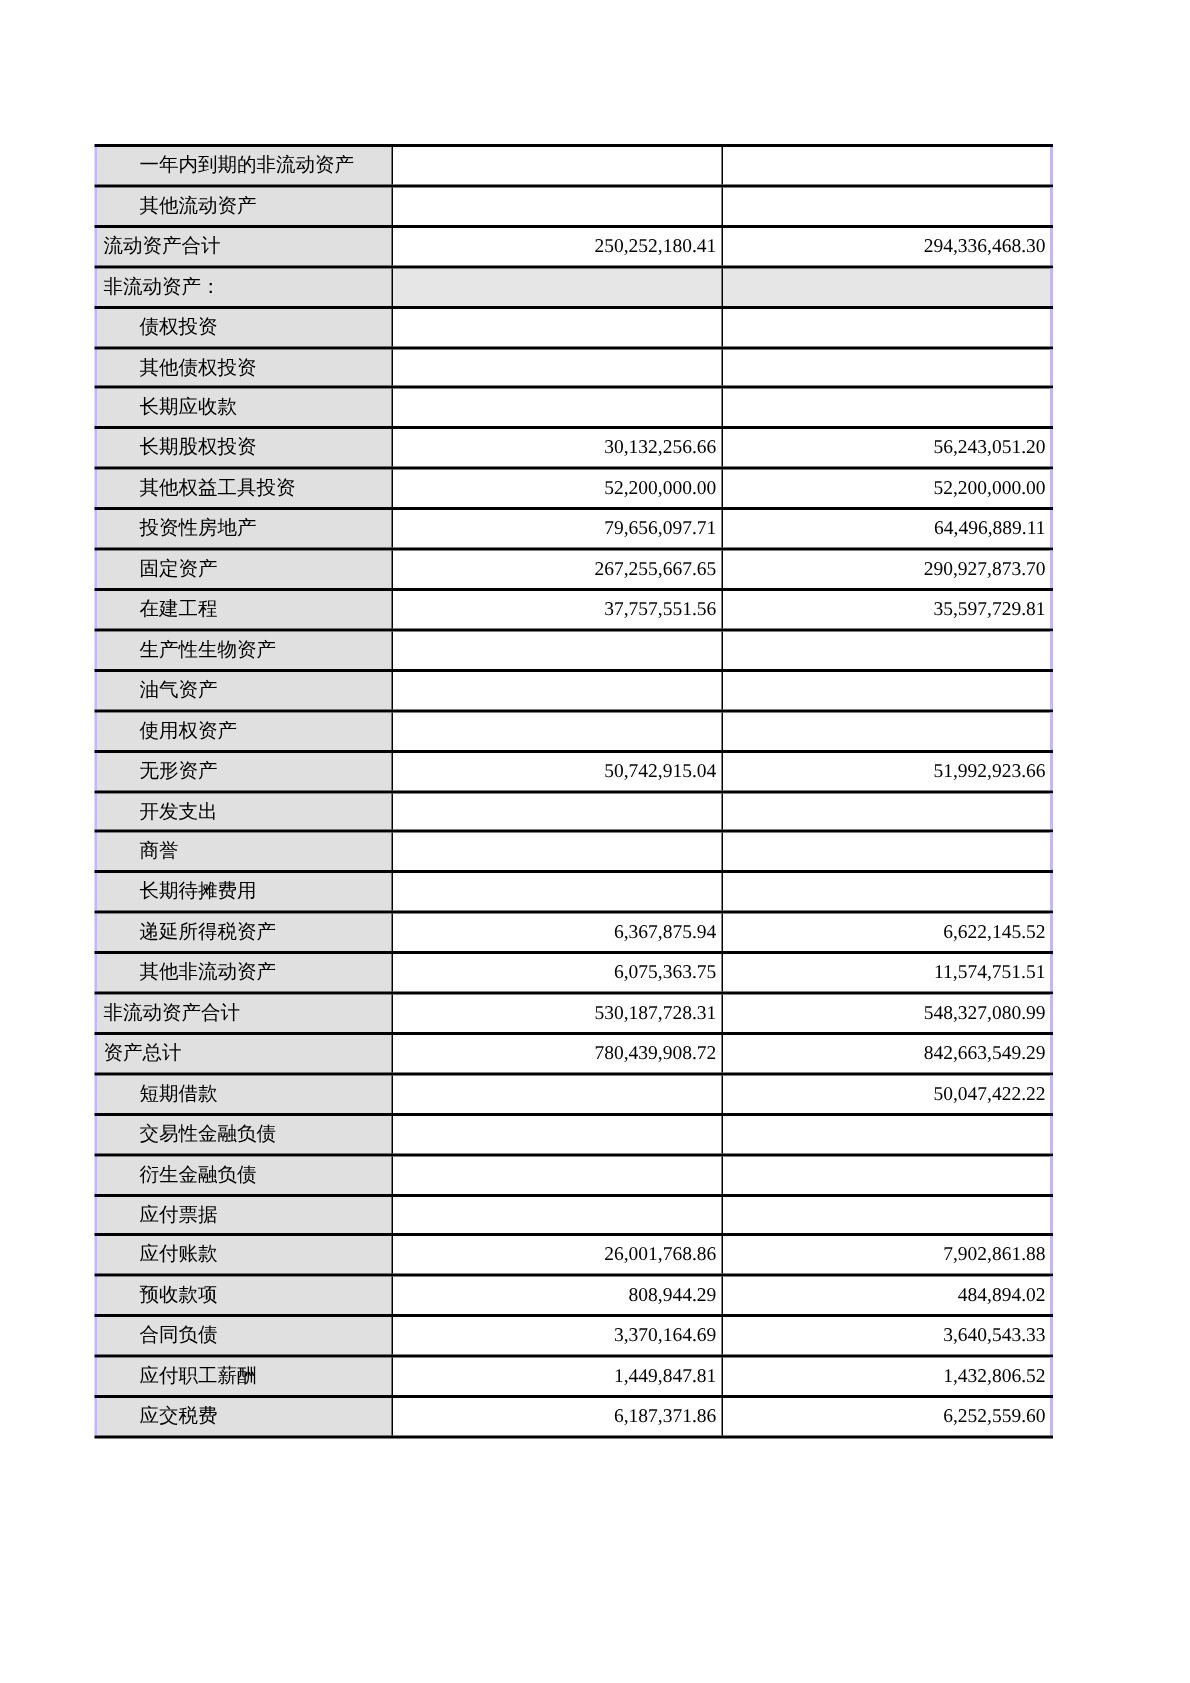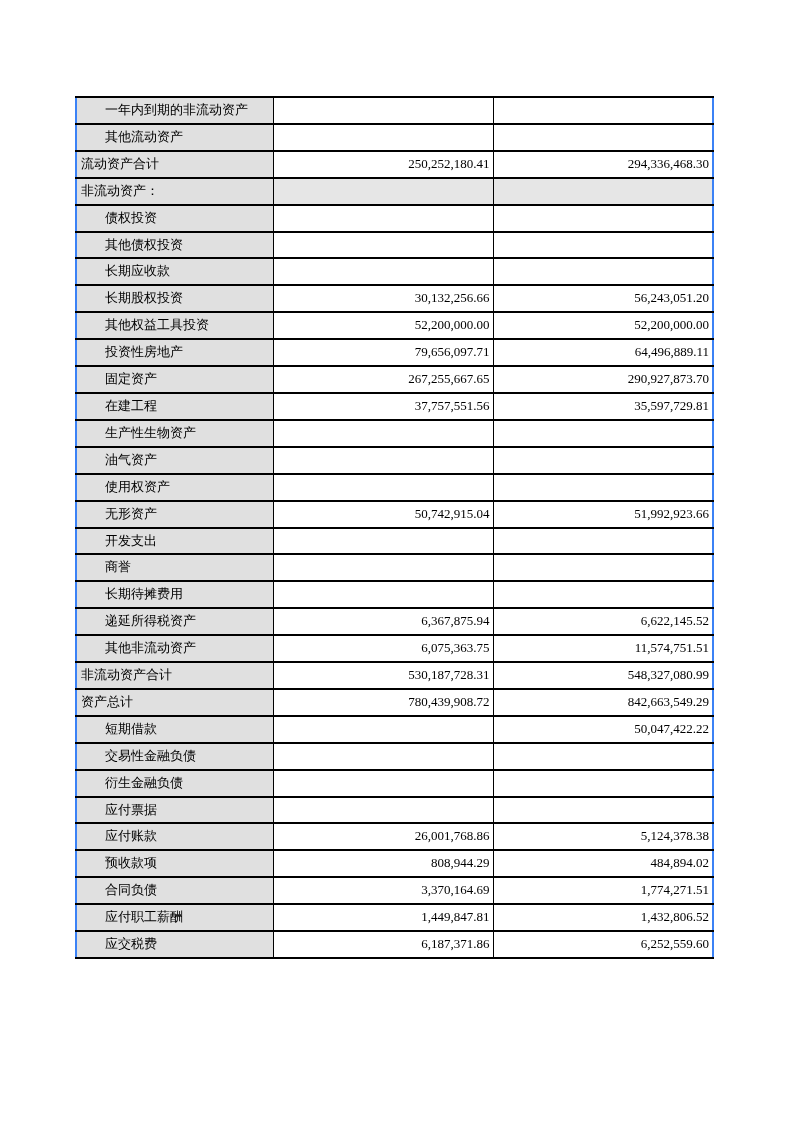--- a/index.html
+++ b/index.html
@@ -11,26 +11,26 @@
     position: relative;
     width: 793px;
     height: 1122px;
     background: #ffffff;
     overflow: hidden;
     font-family: "Liberation Serif", "DejaVu Serif", serif;
     color: #000;
   }
   table.balance-sheet {
     position: absolute;
-    left: 75px;
+    left: 63px;
     top: 96px;
     width: 639px;
     border-collapse: collapse;
     table-layout: fixed;
-    border: 2px solid #3b82f6;
+    border: 2px solid #c4b5fd;
   }
   table.balance-sheet col.c-label { width: 197px; }
   table.balance-sheet col.c-num1  { width: 220px; }
   table.balance-sheet col.c-num2  { width: 220px; }
   td {
     height: 24.9px;
     font-size: 13px;
     line-height: 24.9px;
     padding: 0;
     border-left: 1px solid #000;
@@ -199,31 +199,31 @@
           <td class="num"></td>
         </tr>
         <tr>
           <td class="label indent">应付票据</td>
           <td class="num"></td>
           <td class="num"></td>
         </tr>
         <tr>
           <td class="label indent">应付账款</td>
           <td class="num">26,001,768.86</td>
-          <td class="num">5,124,378.38</td>
+          <td class="num">7,902,861.88</td>
         </tr>
         <tr>
           <td class="label indent">预收款项</td>
           <td class="num">808,944.29</td>
           <td class="num">484,894.02</td>
         </tr>
         <tr>
           <td class="label indent">合同负债</td>
           <td class="num">3,370,164.69</td>
-          <td class="num">1,774,271.51</td>
+          <td class="num">3,640,543.33</td>
         </tr>
         <tr>
           <td class="label indent">应付职工薪酬</td>
           <td class="num">1,449,847.81</td>
           <td class="num">1,432,806.52</td>
         </tr>
         <tr>
           <td class="label indent">应交税费</td>
           <td class="num">6,187,371.86</td>
           <td class="num">6,252,559.60</td>

